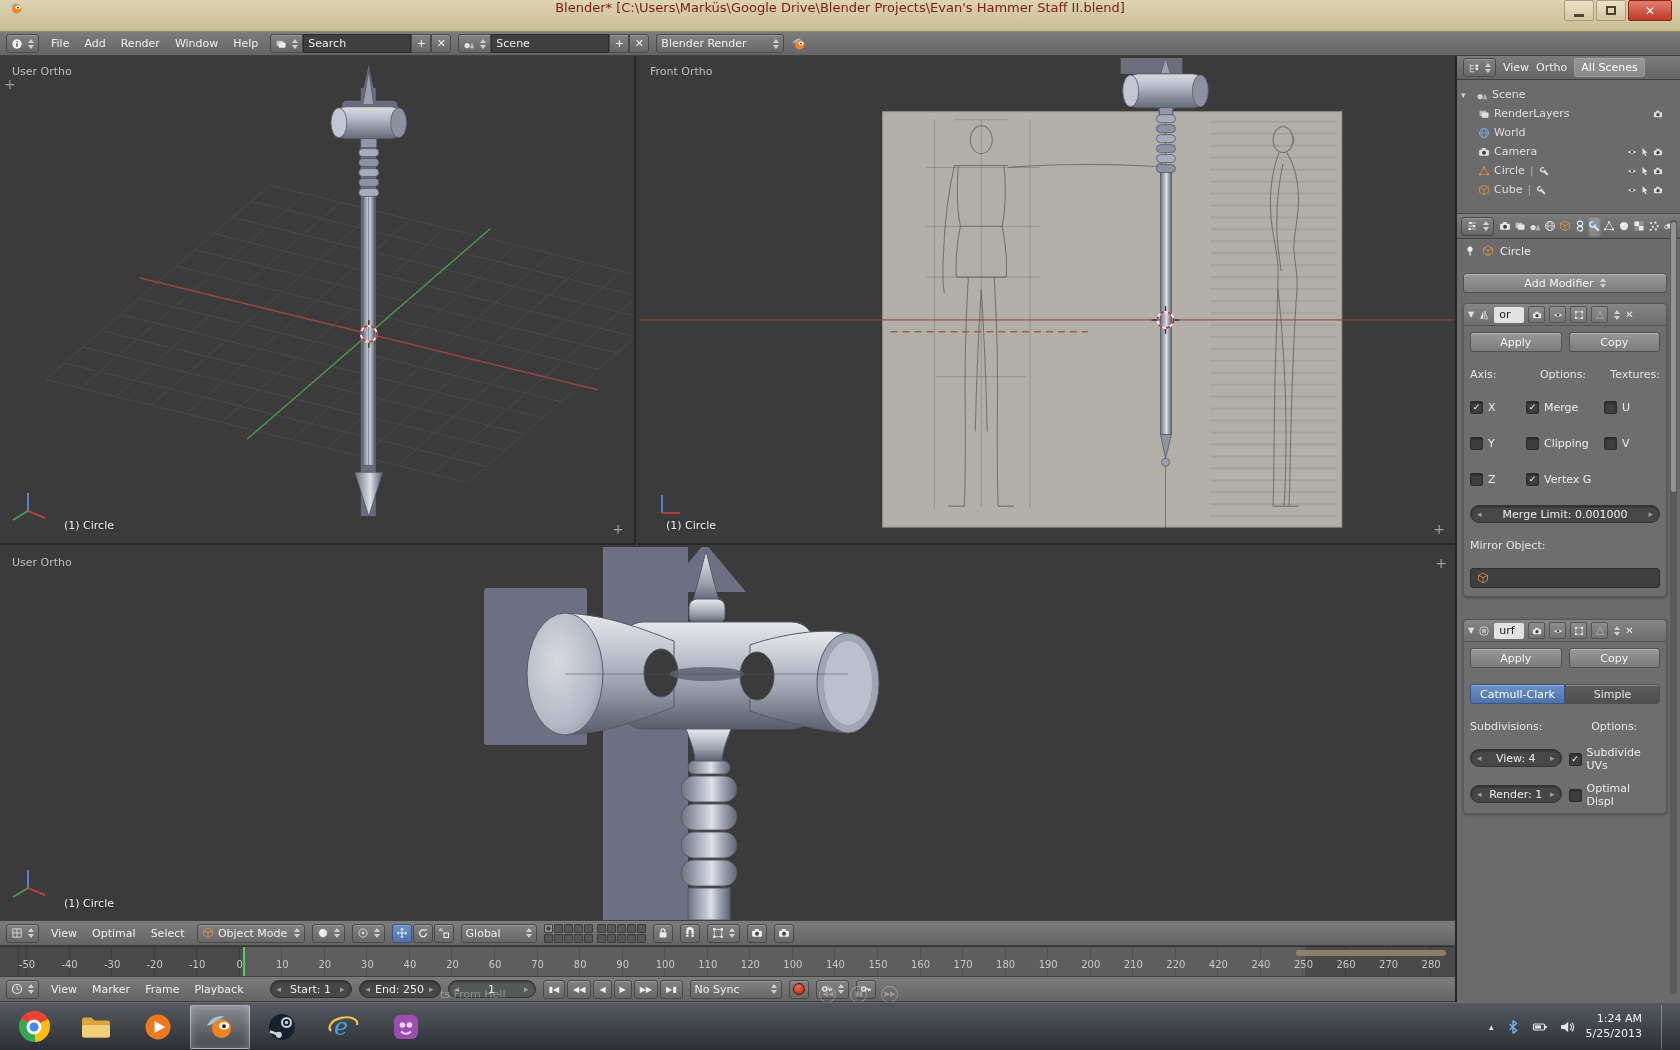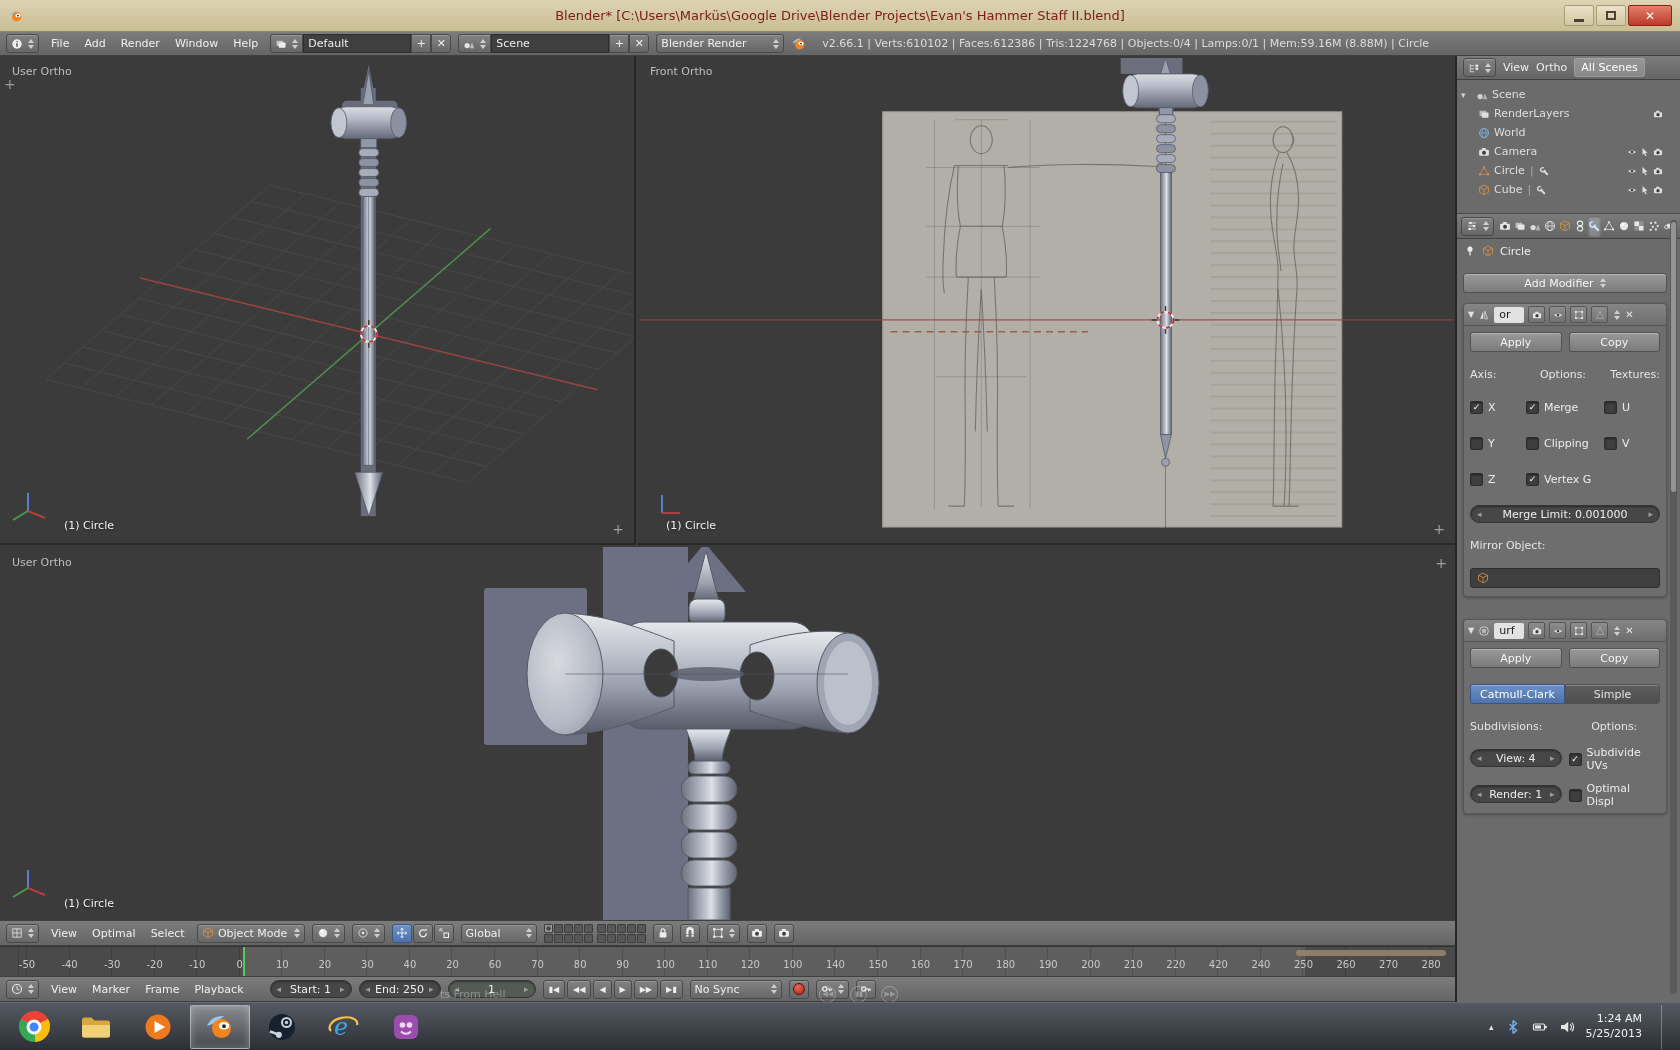--- a/index.html
+++ b/index.html
@@ -2,21 +2,21 @@
 <html><head>
 <meta charset="utf-8">
 <style>
 *{box-sizing:border-box;margin:0;padding:0}
 html,body{background:#1d1d1d}
 #root{position:relative;width:1680px;height:1050px;overflow:hidden;background:#3b3b3b;
   font-family:"DejaVu Sans","Liberation Sans",sans-serif;font-size:11px;color:#e6e6e6;user-select:none}
 
 
 .titlebar{position:absolute;top:0;left:0;right:0;height:32px;background:linear-gradient(#ded4b4,#c9bd93);
-  border-bottom:1px solid #8f8565;display:flex;align-items:center;padding:0 8px}
+  border-bottom:1px solid #8f8565;display:flex;padding:0 8px}
 .title-text{position:absolute;left:0;right:0;text-align:center;color:#7c2016;font-size:13px;pointer-events:none}
 .win-btns{margin-left:auto;display:flex;gap:2px;z-index:2}
 .win-btn{width:30px;height:21px;display:flex;align-items:center;justify-content:center;
   border:1px solid #a79d78;border-radius:2px;background:linear-gradient(#ebe3c9,#d2c7a1);color:#4a4435}
 .win-btn.close{width:44px;background:linear-gradient(#e37f6d,#bd3a28);border-color:#8e2418;color:#fff;font-size:12px}
 .ic-min{width:10px;height:3px;background:#4a4435;margin-top:9px}
 .ic-max{width:10px;height:9px;border:2px solid #4a4435}
 
 
 .hbar{background:linear-gradient(#7c7c7c,#656565);border-bottom:1px solid #3f3f3f;display:flex;align-items:center;gap:7px;padding:0 6px}
@@ -400,21 +400,21 @@
       <div class="hbtn">
         <svg class="ic12">
             <use href="#i-layers"></use>
           </svg>
         <span class="dd-ar">
             <i class="up"></i>
             <i class="dn"></i>
           </span>
       </div>
       <div class="hbtn dark" style="width:108px">
-          <span>Default</span>
+          <span>Search</span>
         </div>
       <div class="hbtn sq">
           <span>+</span>
         </div>
       <div class="hbtn sq">
           <span>✕</span>
         </div>
     </div>
     <div class="sel">
       <div class="hbtn">
@@ -439,21 +439,20 @@
     <div class="hbtn" style="width:128px;justify-content:space-between">
       <span>Blender Render</span>
       <span class="dd-ar">
           <i class="up"></i>
           <i class="dn"></i>
         </span>
     </div>
     <svg class="ic16">
         <use href="#i-blend"></use>
       </svg>
-    <div class="stats">v2.66.1 | Verts:610102 | Faces:612386 | Tris:1224768 | Objects:0/4 | Lamps:0/1 | Mem:59.16M (8.88M) | Circle</div>
   </div>
 
   <div id="vp-tl" class="vp">
     <svg class="vp-svg" viewBox="0 0 636 489">
       <g transform="translate(370 279) scale(1 0.46) rotate(28)">
         <path d="M-240 -240V240M-200 -240V240M-160 -240V240M-120 -240V240M-80 -240V240M-40 -240V240M0 -240V240M40 -240V240M80 -240V240M120 -240V240M160 -240V240M200 -240V240M240 -240V240" stroke="#474747" fill="none" vector-effect="non-scaling-stroke"></path>
         <path d="M-240 -240H240M-240 -200H240M-240 -160H240M-240 -120H240M-240 -80H240M-240 -40H240M-240 0H240M-240 40H240M-240 80H240M-240 120H240M-240 160H240M-240 200H240M-240 240H240" stroke="#474747" fill="none" vector-effect="non-scaling-stroke"></path>
         <path d="M-260 0 H260" stroke="#9a4343" stroke-width="1.5" fill="none" vector-effect="non-scaling-stroke"></path>
         <path d="M0 -260 V260" stroke="#4d8f4d" stroke-width="1.5" fill="none" vector-effect="non-scaling-stroke"></path>
       </g>

